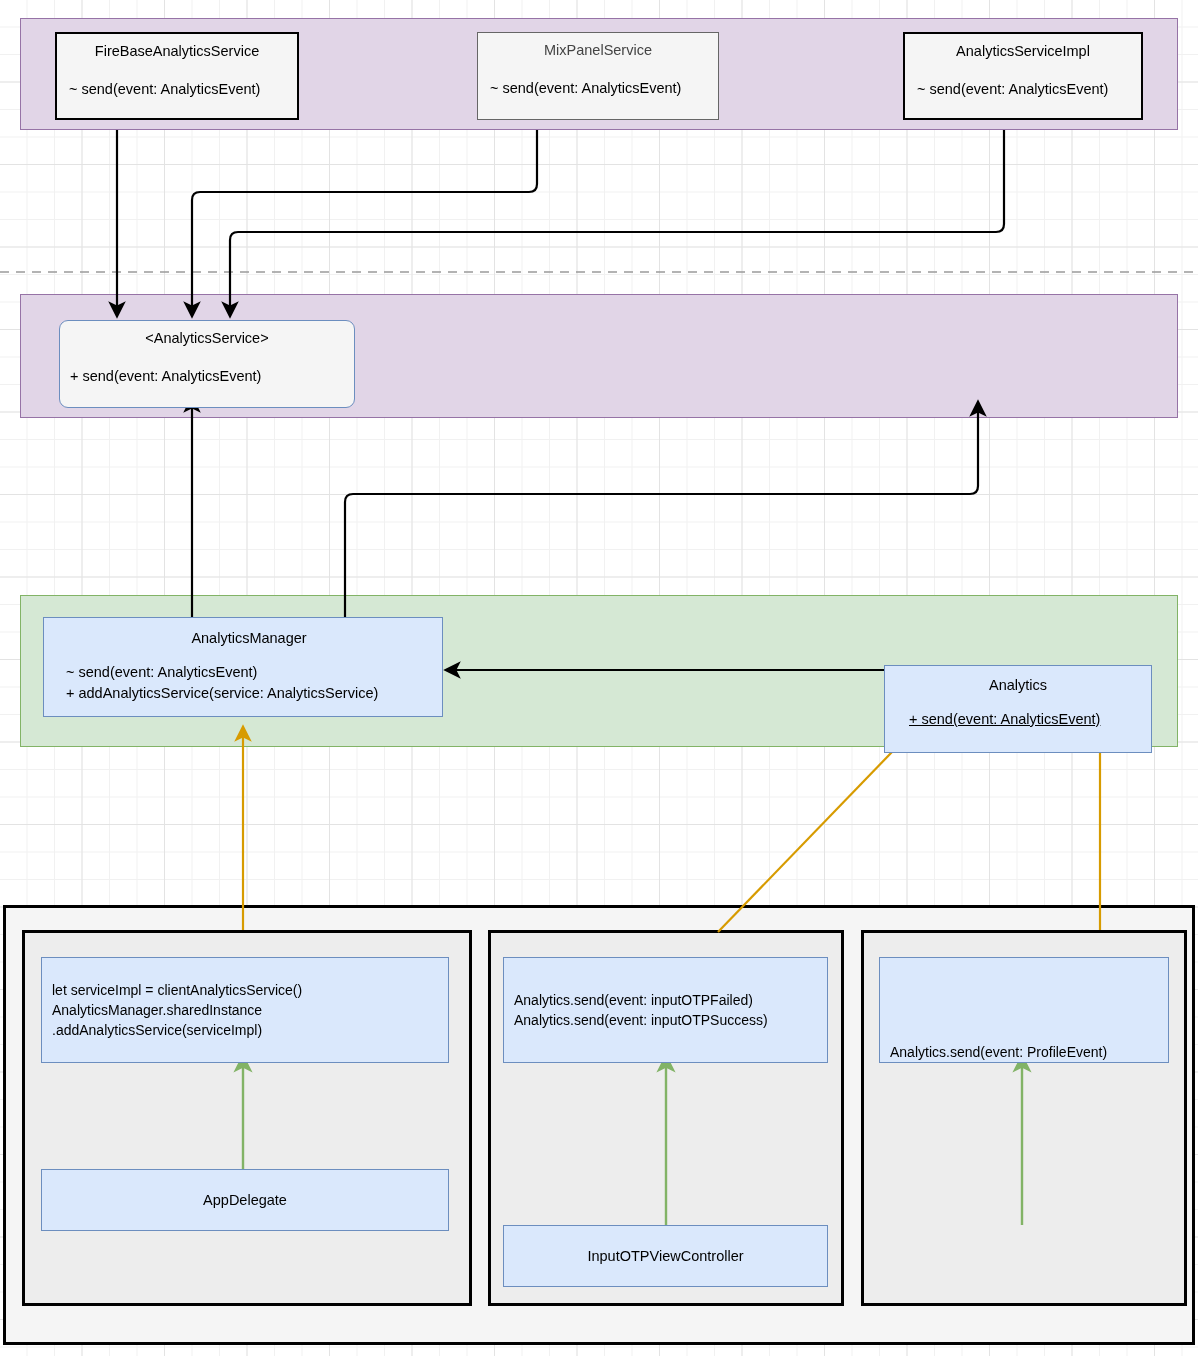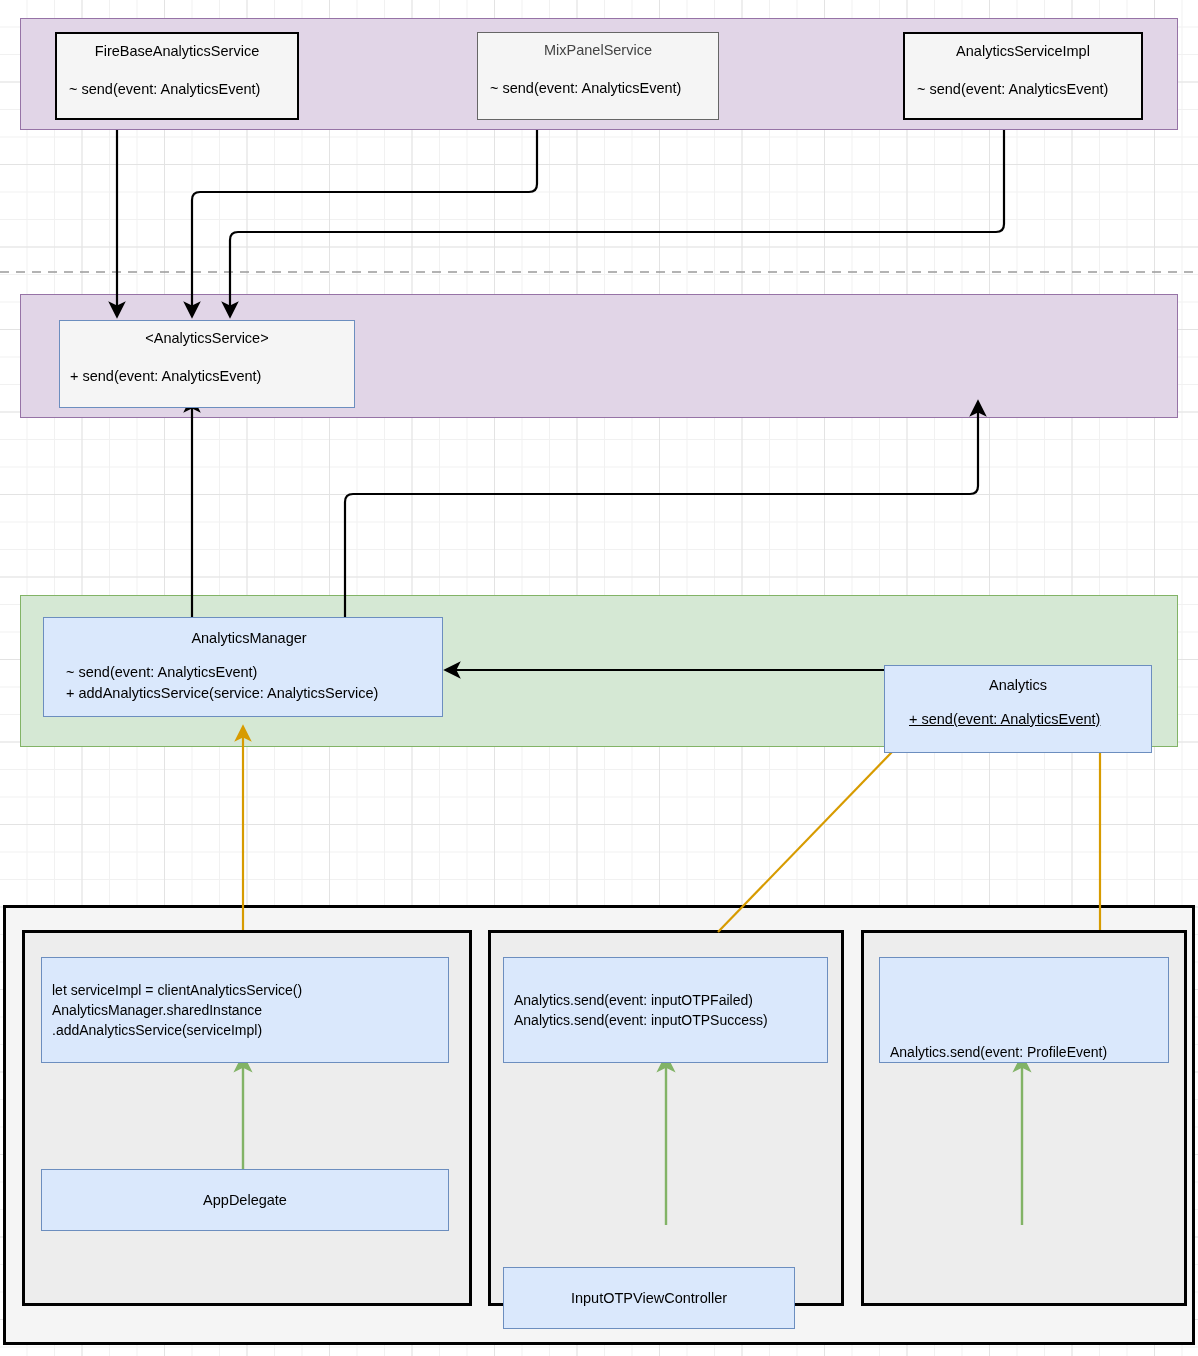--- a/index.html
+++ b/index.html
@@ -184,21 +184,21 @@
   <div class="node cls-soft f14" style="left:477px; top:32px; width:242px; height:88px; padding:9px 8px 0 8px;">
     <div class="title" style="color:#444;">MixPanelService</div>
     <div class="members" style="margin-top:22px; padding-left:4px;">~ send(event: AnalyticsEvent)</div>
   </div>
 
   <div class="node cls-hard f14" style="left:885px; top:32px; width:240px; height:88px; padding:9px 8px 0 8px;margin-left:18px;">
     <div class="title">AnalyticsServiceImpl</div>
     <div class="members" style="margin-top:22px; padding-left:4px;">~ send(event: AnalyticsEvent)</div>
   </div>
 
-  <div class="node cls-iface f14" style="left:59px; top:320px; width:296px; height:88px; padding:9px 8px 0 8px;">
+  <div class="node cls-iface f14" style="left:59px; top:320px; width:296px; height:88px; padding:9px 8px 0 8px;border-radius:9px;">
     <div class="title">&lt;AnalyticsService&gt;</div>
     <div class="members" style="margin-top:22px; padding-left:2px;">+ send(event: AnalyticsEvent)</div>
   </div>
 
 
   <div class="node cls-blue f14" style="left:43px; top:617px; width:400px; height:100px; padding:12px 8px 0 20px;">
     <div class="title">AnalyticsManager</div>
     <div class="members" style="margin-top:16px; padding-left:2px; line-height:1.45;">~ send(event: AnalyticsEvent)
 + addAnalyticsService(service: AnalyticsService)</div>
   </div>
@@ -220,18 +220,18 @@
   </div>
 
   <div class="node cls-blue f13 codebox" style="left:879px; top:957px; width:290px; height:106px;justify-content:flex-end;">
     <div class="members">Analytics.send(event: ProfileEvent)</div>
   </div>
 
   <div class="node cls-blue f14 centerbox" style="left:41px; top:1169px; width:408px; height:62px;">
     <div>AppDelegate</div>
   </div>
 
-  <div class="node cls-blue f14 centerbox" style="left:503px; top:1267px; width:292px; height:62px;">
+  <div class="node cls-blue f14 centerbox" style="left:503px; top:1225px; width:325px; height:62px;">
     <div>InputOTPViewController</div>
   </div>
 
 
 </div>
 
 </body></html>

